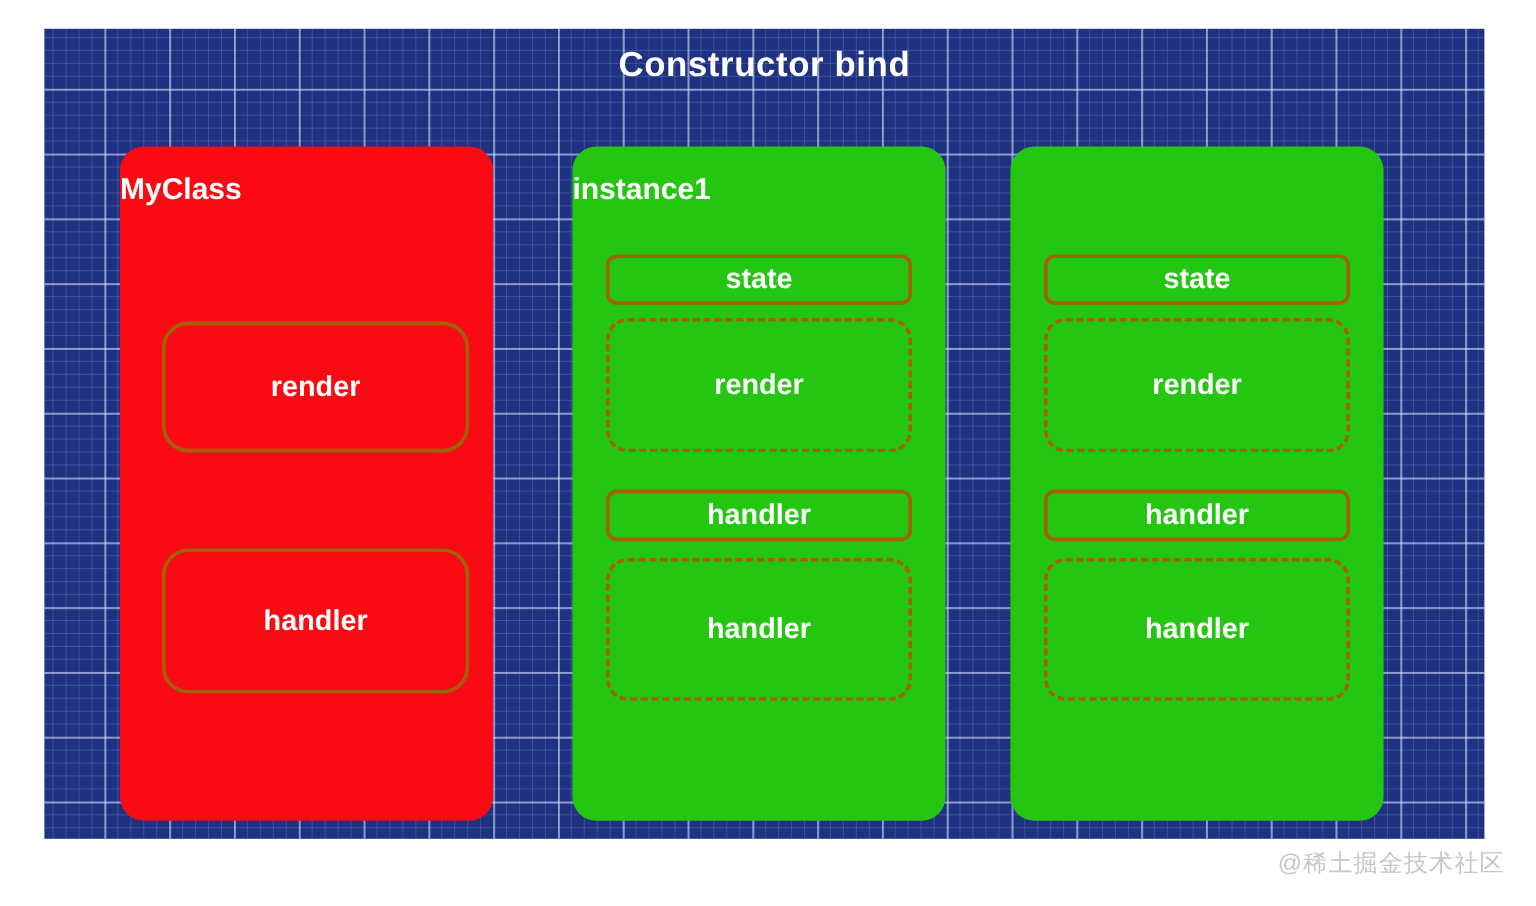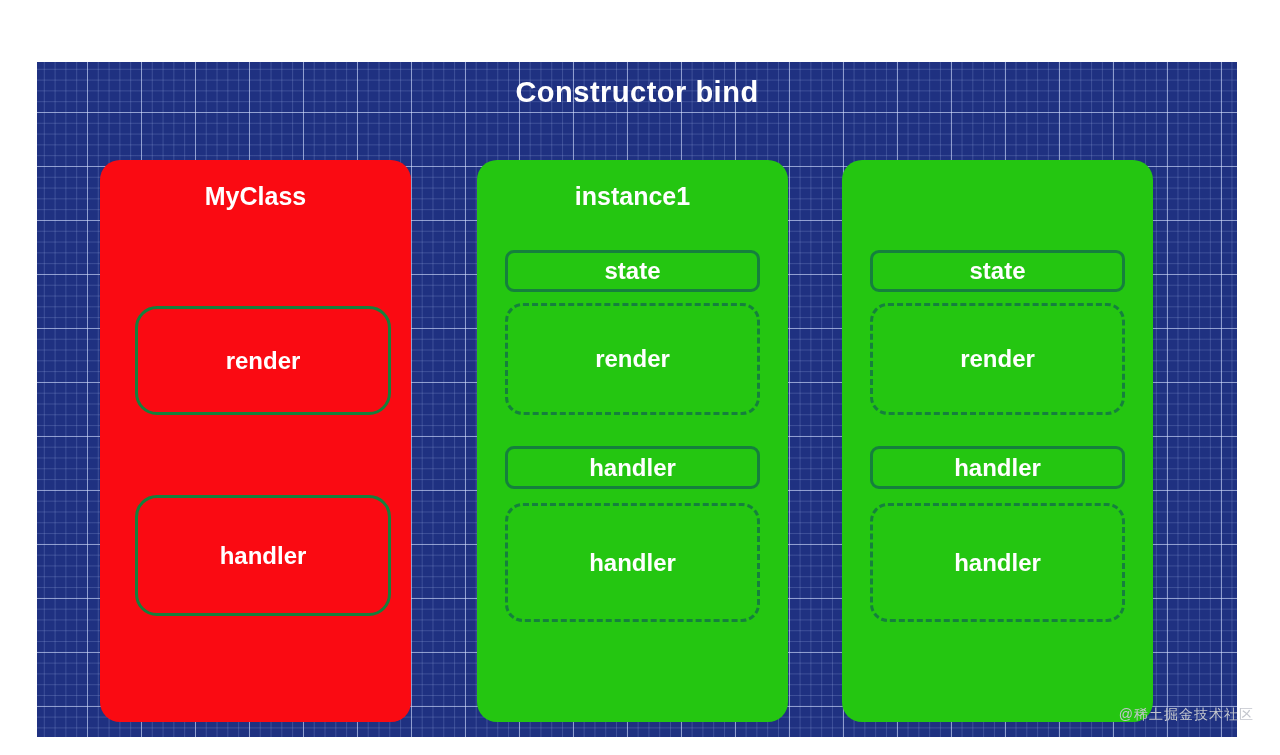--- a/index.html
+++ b/index.html
@@ -20,21 +20,20 @@
     width: 1200px;
     height: 675px;
     background-color: #1f3181;
     background-image:
       linear-gradient(rgba(215,226,255,0.55) 1.5px, transparent 1.5px),
       linear-gradient(90deg, rgba(215,226,255,0.55) 1.5px, transparent 1.5px),
       linear-gradient(rgba(170,190,240,0.22) 1px, transparent 1px),
       linear-gradient(90deg, rgba(170,190,240,0.22) 1px, transparent 1px);
     background-size: 54px 54px, 54px 54px, 10.8px 10.8px, 10.8px 10.8px;
     background-position: -4px -4px, -4px -4px, -4px -4px, -4px -4px;
-    margin-top: 38px;
   }
 
   .diagram-title {
     position: absolute;
     left: 0;
     top: 14px;
     width: 100%;
     text-align: center;
     color: #ffffff;
     font-size: 29px;
@@ -50,54 +49,53 @@
     border-radius: 20px;
   }
   .col.red   { background: #fa0a12; }
   .col.green { background: #24c611; padding-left: 24px; }
 
   .col-title {
     position: absolute;
     top: 22px;
     left: 0;
     width: 100%;
-    text-align: center;
     color: #ffffff;
     font-size: 25px;
     font-weight: bold;
   }
 
   .member {
     position: absolute;
     left: 28px;
     width: 255px;
     display: flex;
     align-items: center;
     justify-content: center;
     color: #ffffff;
     font-size: 24px;
     font-weight: bold;
-    border: 3px solid #15803d;
+    border: 3px solid #a16207;
   }
 
   
   .m-class-render  { left: 35px; width: 256px; top: 146px; height: 109px; border-radius: 22px; }
   .m-class-handler { left: 35px; width: 256px; top: 335px; height: 121px; border-radius: 22px; }
 
   
   .m-state          { top: 90px;  height: 42px;  border-radius: 9px;  }
   .m-render-dash    { top: 143px; height: 112px; border-radius: 18px; border-style: dashed; }
   .m-handler-solid  { top: 286px; height: 43px;  border-radius: 9px;  }
   .m-handler-dash   { top: 343px; height: 119px; border-radius: 18px; border-style: dashed; }
 
   .watermark {
     position: absolute;
     top: 706px;
     right: 26px;
-    font-size: 14px;
+    font-size: 20px;
     color: #c3c6cd;
     letter-spacing: 1px;
   }
 </style>
 </head>
 <body>
 
 <div class="canvas">
   <div class="blueprint">
 

